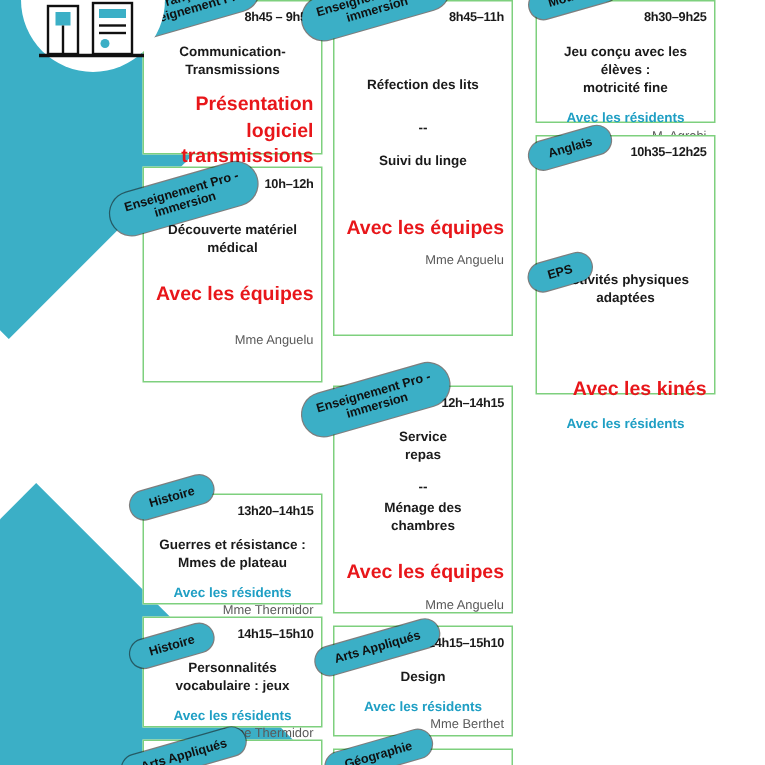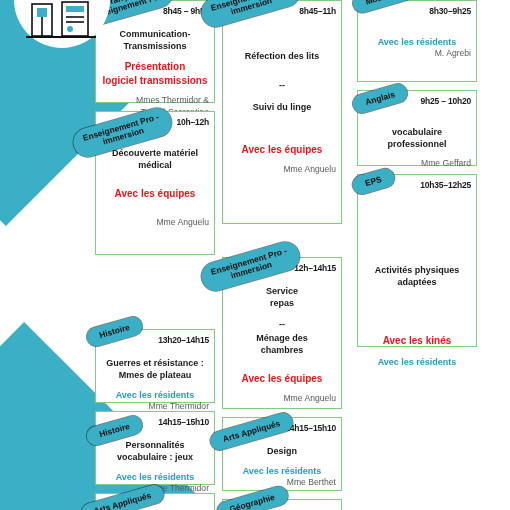--- a/index.html
+++ b/index.html
@@ -87,24 +87,25 @@
     color: #1a1a1a;
     line-height: 1.35;
   }
   .card-sep {
     font-size: 9px;
     font-weight: bold;
     color: #1a1a1a;
     line-height: 1.6;
   }
   .card-note-red {
-    font-size: 10px;
+    font-size: 13px;
     font-weight: bold;
     color: #e8161a;
     line-height: 1.35;
+    text-align: right;
   }
   .card-note-blue {
     font-size: 9px;
     font-weight: bold;
     color: #1f9fc4;
     line-height: 1.35;
   }
   .card-teacher {
     font-size: 8.6px;
     color: #5a5a5a;
@@ -257,33 +258,27 @@
       <div class="card" style="height:40px;">
         <div class="card-time"></div>
       </div>
     </div>
 
     <div class="column col-3">
 
       <div class="card" style="height:82px;">
         <div class="card-time">8h30–9h25</div>
         <div class="spacer-sm"></div>
+        <div class="card-title" style="white-space: pre-line;">Jeu conçu avec les élèves :
+motricité fine</div>
         <div class="spacer-sm"></div>
         <div class="card-note-blue">Avec les résidents</div>
         <div class="card-teacher">M. Agrebi</div>
       </div>
 
-      <div class="card" style="height:76px;">
-        <div class="card-time">9h25 – 10h20</div>
-        <div class="spacer-md"></div>
-        <div class="card-title" style="white-space: pre-line;">vocabulaire
-professionnel</div>
-        <div class="spacer-sm"></div>
-        <div class="card-teacher">Mme Geffard</div>
-      </div>
 
       <div class="card" style="height:173px;">
         <div class="card-time">10h35–12h25</div>
         <div class="spacer-lg"></div>
         <div class="card-title" style="white-space: pre-line; margin-top: 40px;">Activités physiques
 adaptées</div>
         <div class="spacer-lg"></div>
         <div class="spacer-md"></div>
         <div class="card-note-red">Avec les kinés</div>
         <div class="spacer-sm"></div>

